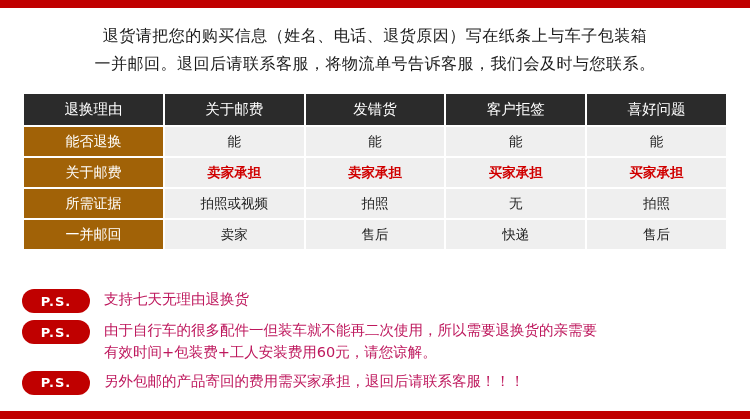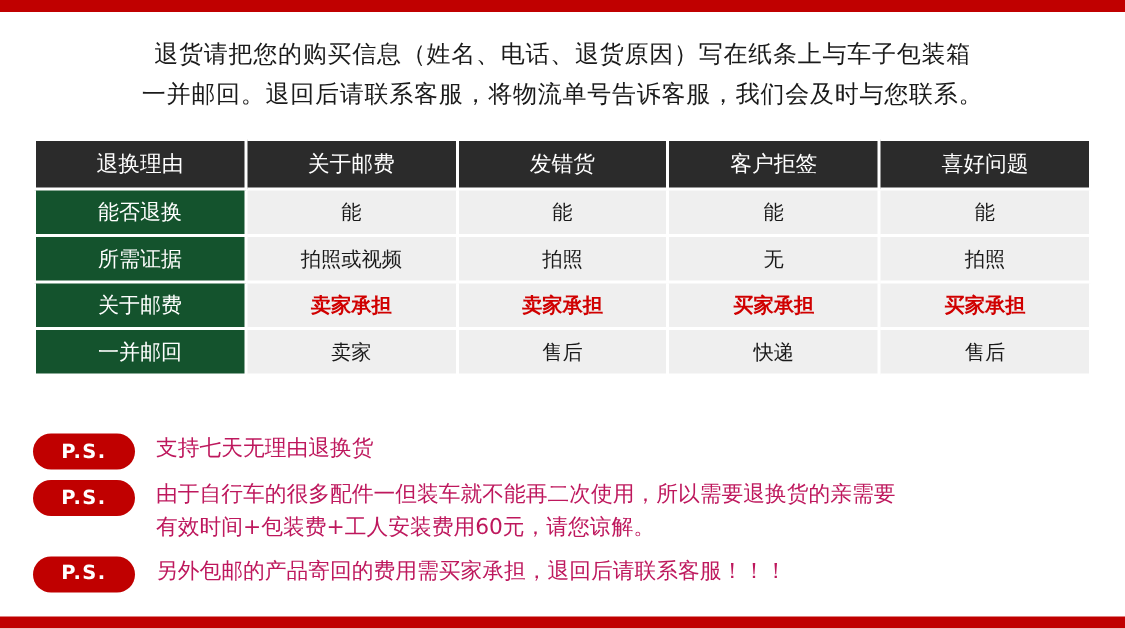--- a/index.html
+++ b/index.html
@@ -52,21 +52,21 @@
     border: 2px solid #ffffff;
     height: 29px;
     text-align: center;
     vertical-align: middle;
     font-size: 13.5px;
     color: #1a1a1a;
     background: #efefef;
     padding: 0;
   }
   table.matrix td.rowhead {
-    background: #14532d;
+    background: #a16207;
     color: #ffffff;
     width: 134px;
     font-size: 14px;
   }
   table.matrix tr.head td {
     background: #2b2b2b;
     color: #ffffff;
     font-size: 14.5px;
     height: 31px;
   }
@@ -142,33 +142,33 @@
       <tr>
         <td class="rowhead">能否退换</td>
         <td>能</td>
         <td>能</td>
         <td>能</td>
         <td>能</td>
       </tr>
 
 
       <tr>
+        <td class="rowhead">关于邮费</td>
+        <td class="red">卖家承担</td>
+        <td class="red">卖家承担</td>
+        <td class="red">买家承担</td>
+        <td class="red">买家承担</td>
+      </tr>
+
+      <tr>
         <td class="rowhead">所需证据</td>
         <td>拍照或视频</td>
         <td>拍照</td>
         <td>无</td>
         <td>拍照</td>
-      </tr>
-
-      <tr>
-        <td class="rowhead">关于邮费</td>
-        <td class="red">卖家承担</td>
-        <td class="red">卖家承担</td>
-        <td class="red">买家承担</td>
-        <td class="red">买家承担</td>
       </tr>
 
       <tr>
         <td class="rowhead">一并邮回</td>
         <td>卖家</td>
         <td>售后</td>
         <td>快递</td>
         <td>售后</td>
       </tr>
     </tbody>

